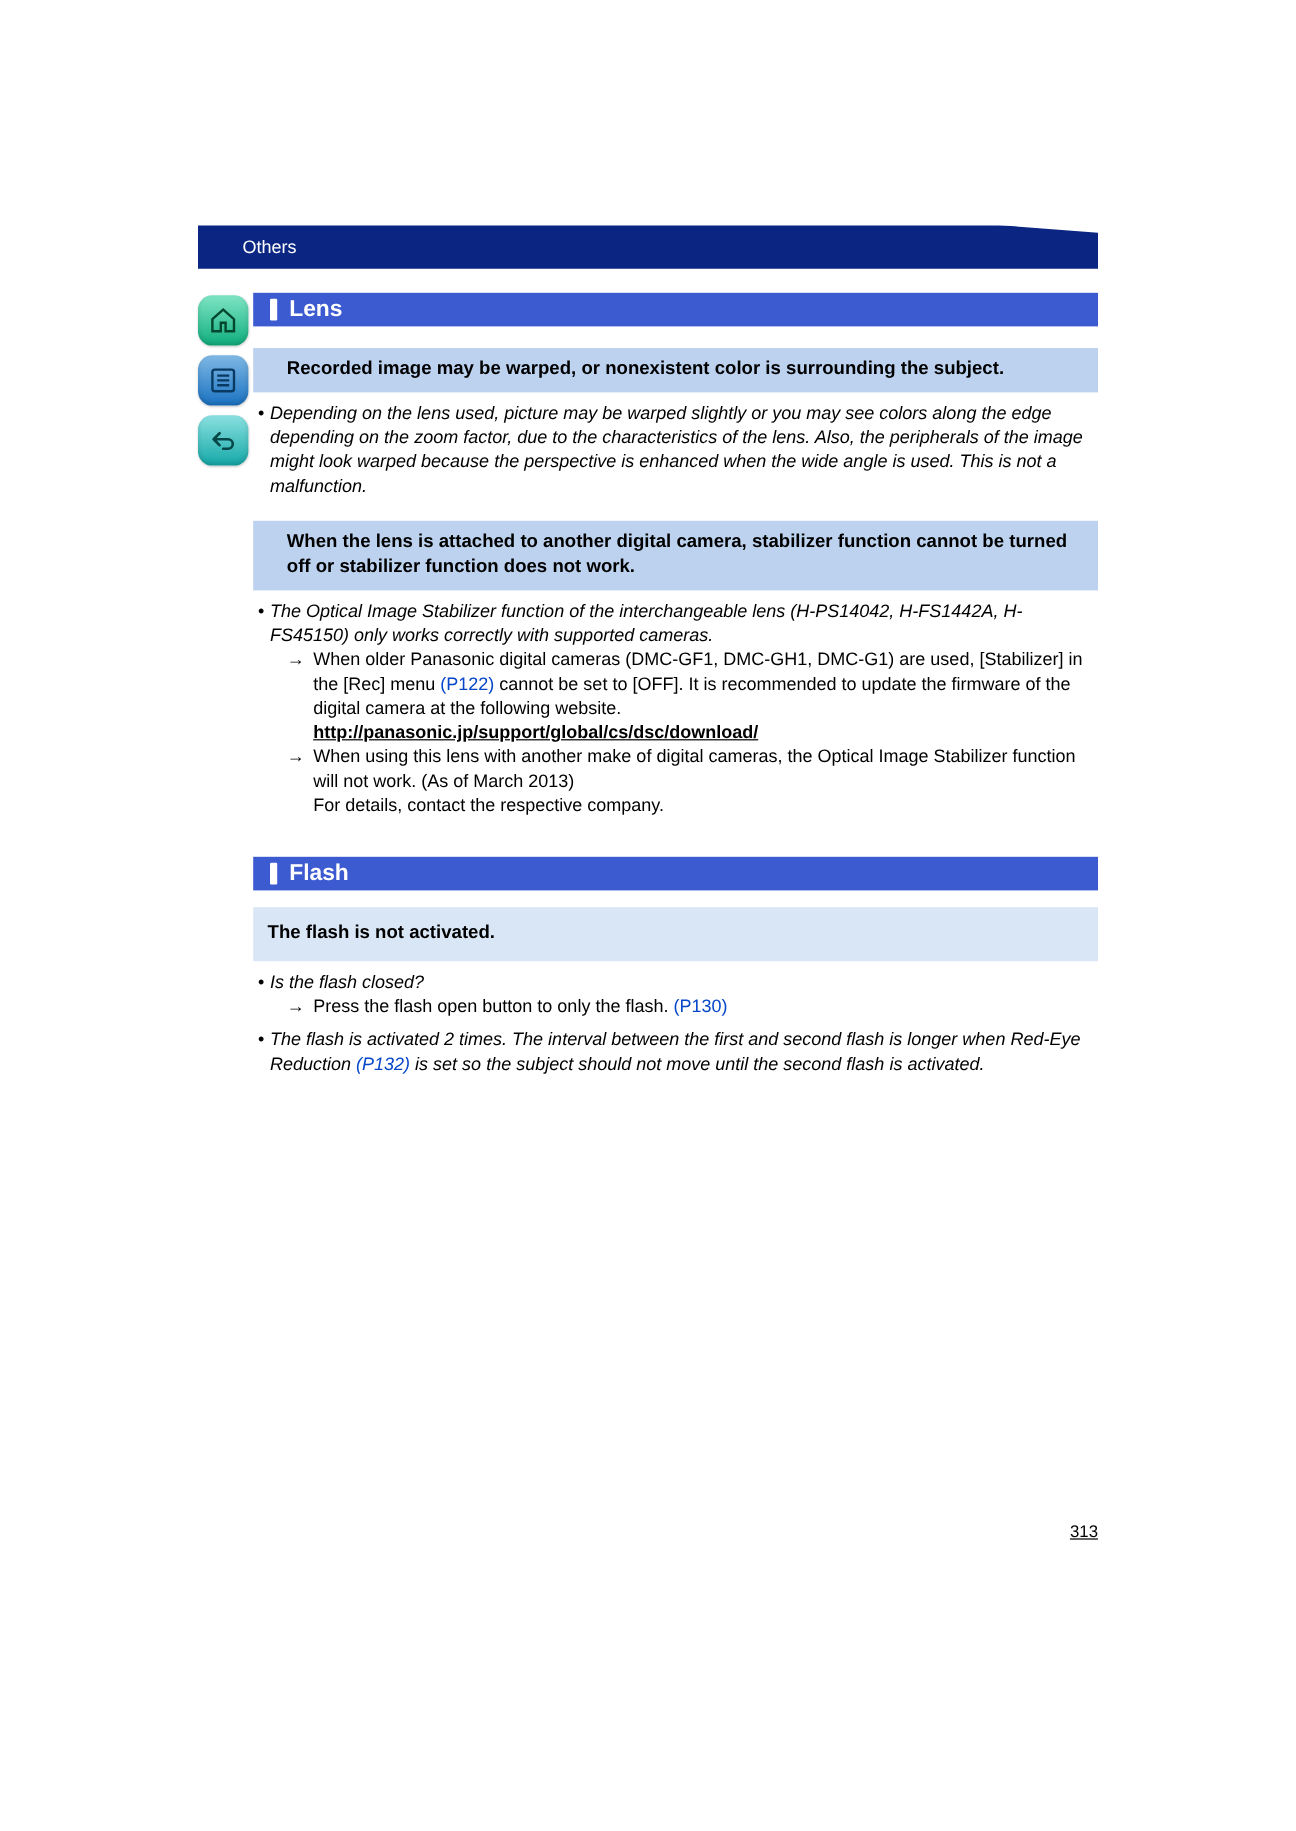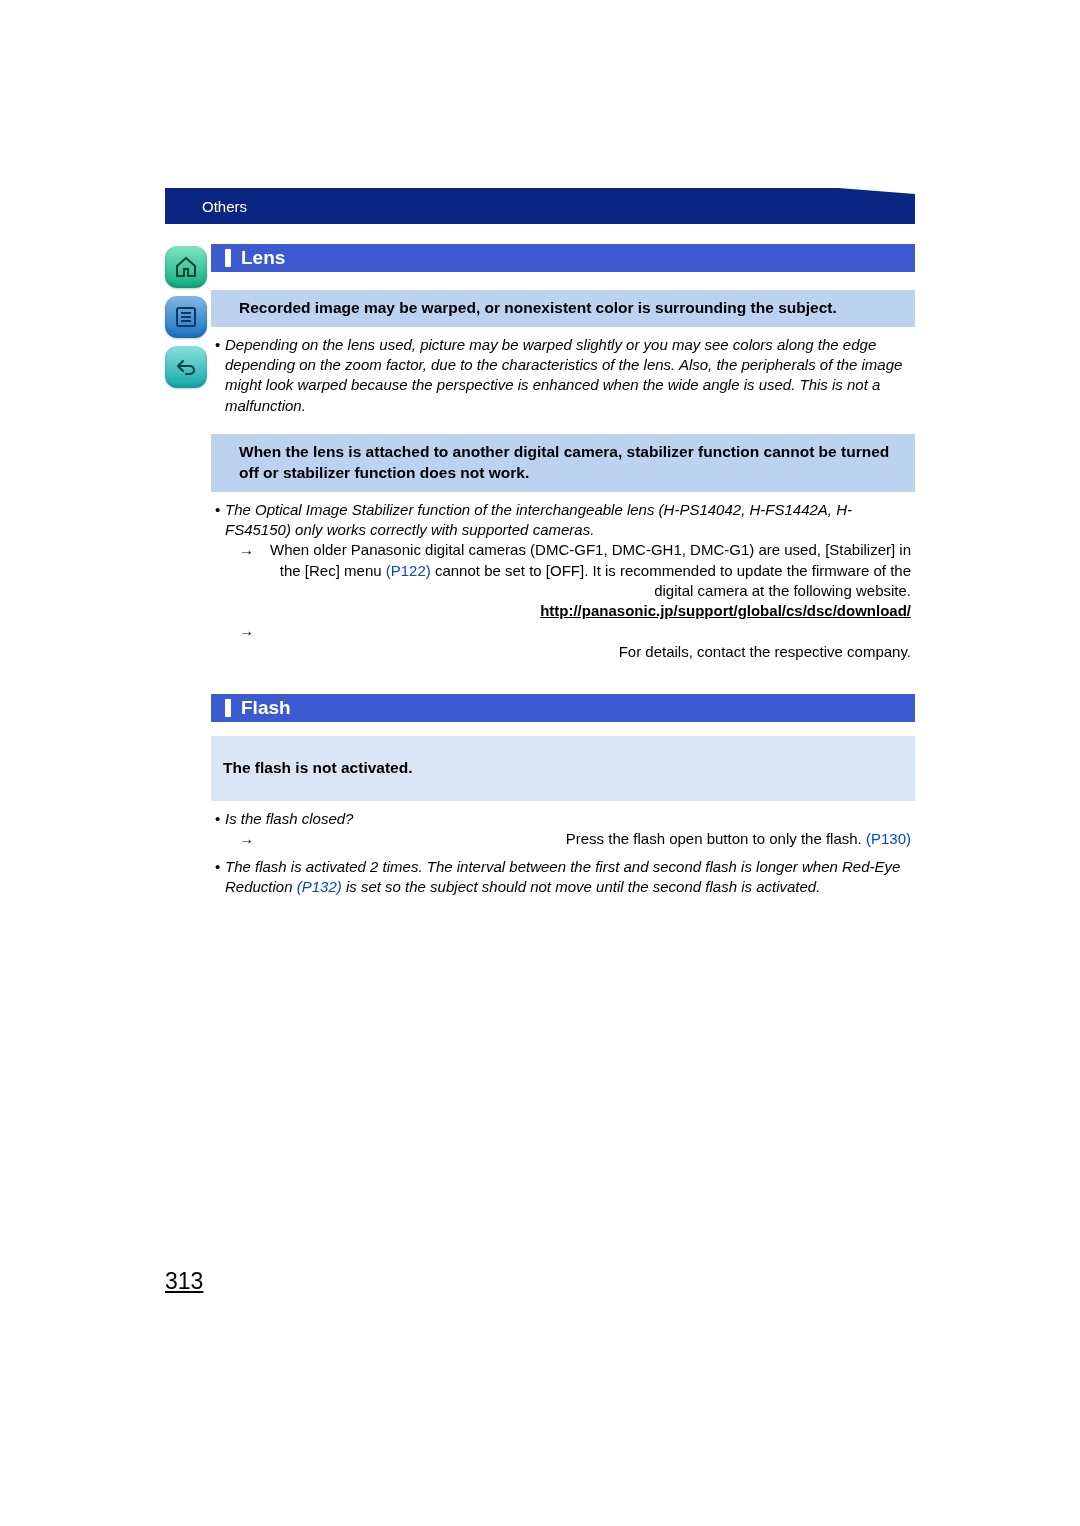--- a/index.html
+++ b/index.html
@@ -56,44 +56,44 @@
     background: #bcd2ef;
     padding: 8px 12px 8px 28px;
     font-weight: bold;
     font-size: 15.5px;
     line-height: 1.35;
     color: #000;
   }
   .q-block.minor {
     background: #d9e6f5;
     margin-top: 14px;
-    padding: 22px 12px;
+    padding: 12px 12px;
   }
   .body-text {
     margin-top: 8px;
     font-size: 15px;
     line-height: 1.35;
     color: #000;
     padding: 0 4px;
   }
   .bullet { display: flex; }
   .bullet .dot { flex: 0 0 10px; }
   .bullet .txt { flex: 1; font-style: italic; }
   .sub { margin-left: 24px; display: flex; }
   .sub .arrow { flex: 0 0 22px; }
-  .sub .txt { flex: 1; text-align: right; }
+  .sub .txt { flex: 1; }
   a.link { color: #0646c8; text-decoration: none; }
   .underline { text-decoration: underline; font-weight: bold;}
   .page-num {
     position: absolute;
     top: 1080px;
     left: 0;
     width: 100%;
-    text-align: left;
-    font-size: 23px;
+    text-align: right;
+    font-size: 14px;
     text-decoration: underline;
   }
   
   .nav-icons {
     position: absolute;
     left: 165px;
     top: 246px;
     width: 44px;
   }
   .nav-btn {
@@ -171,21 +171,21 @@
       <div class="sub">
         <span class="arrow">→</span>
         <span class="txt">
           <span>When older Panasonic digital cameras (DMC-GF1, DMC-GH1, DMC-G1) are used, [Stabilizer] in the [Rec] menu </span><a class="link">(P122)</a><span> cannot be set to [OFF]. It is recommended to update the firmware of the digital camera at the following website.</span><br>
           <span class="underline">http://panasonic.jp/support/global/cs/dsc/download/</span>
         </span>
       </div>
       <div class="sub">
         <span class="arrow">→</span>
         <span class="txt">
-          <br>
+          <span>When using this lens with another make of digital cameras, the Optical Image Stabilizer function will not work. (As of March 2013)</span><br>
           <span>For details, contact the respective company.</span>
         </span>
       </div>
     </div>
 
     <div class="section-head" style="margin-top:32px">
       <span class="bar"></span>
       <span>Flash</span>
     </div>
 

